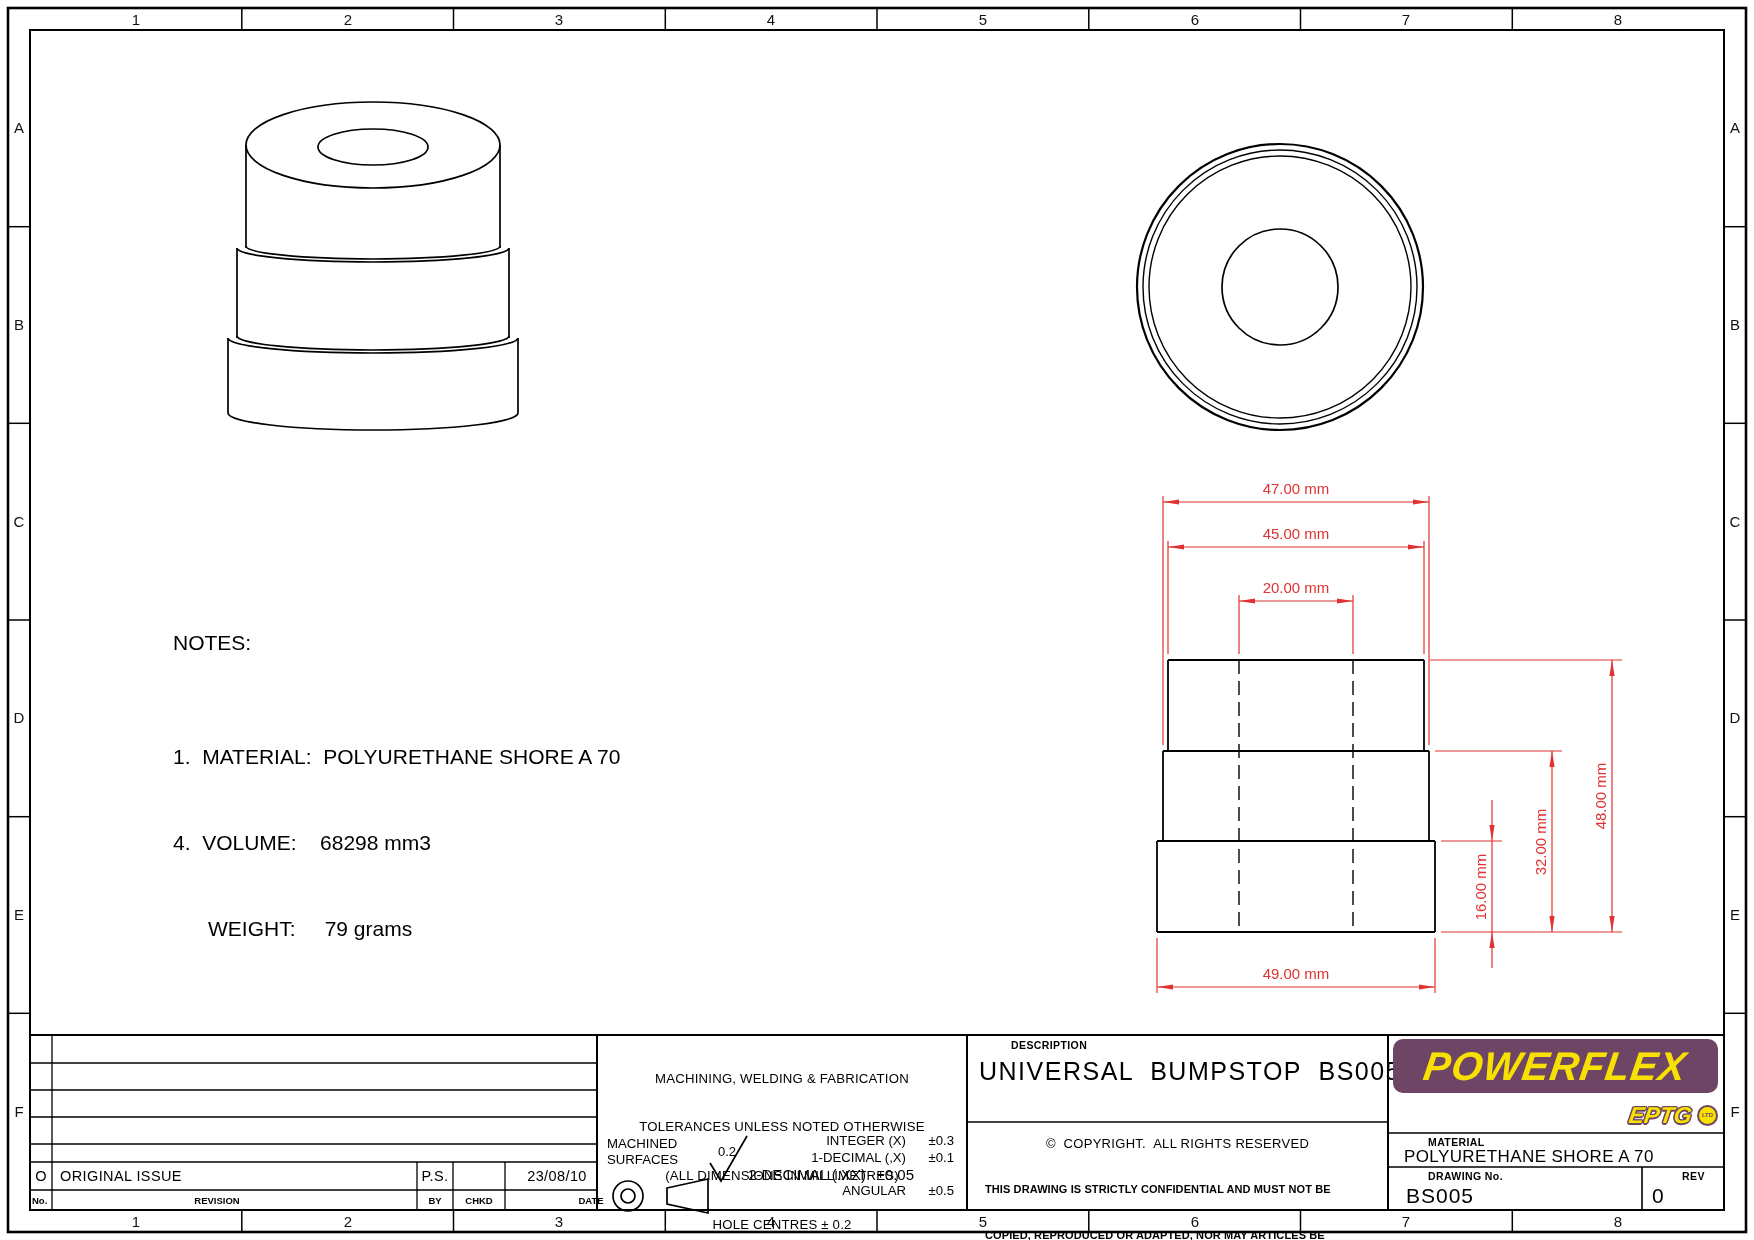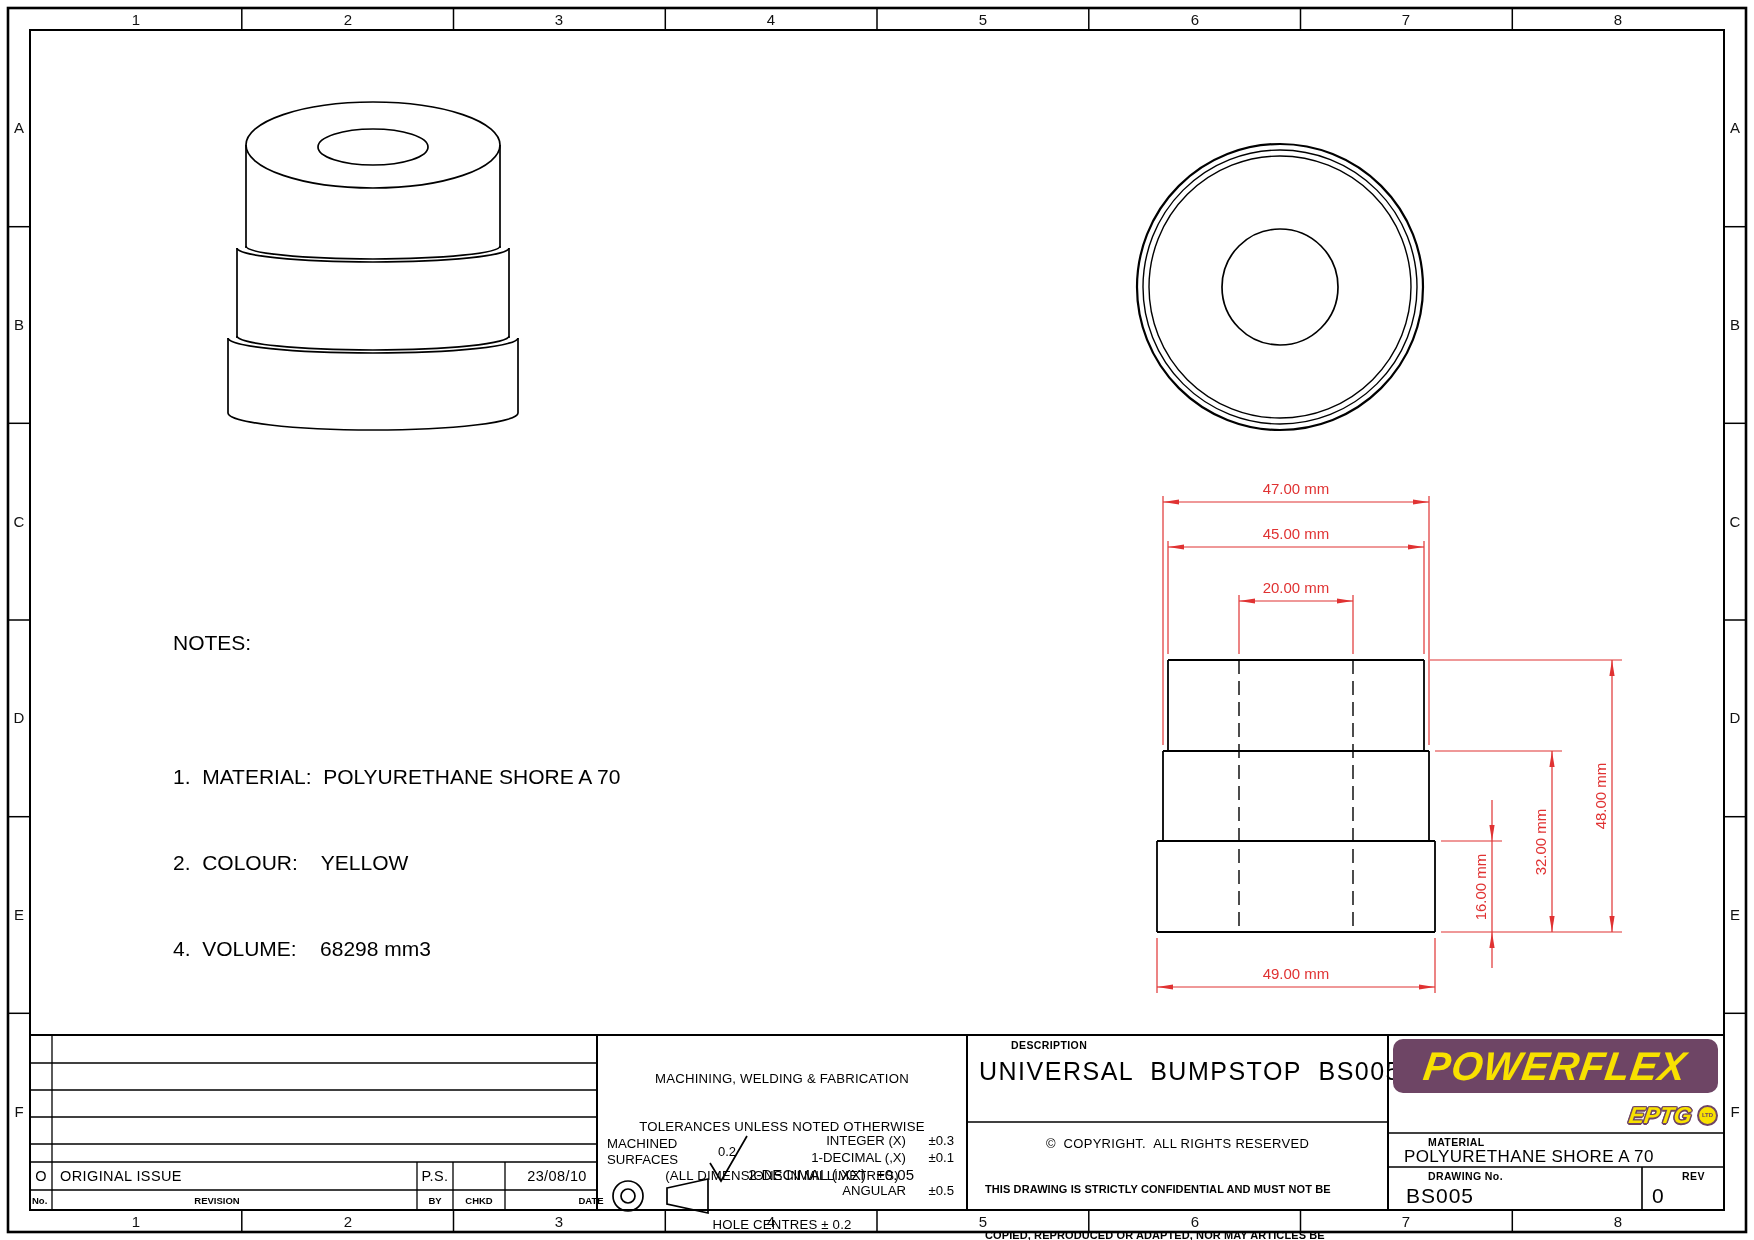--- a/index.html
+++ b/index.html
@@ -4,21 +4,21 @@
 <style>
   html,body{margin:0;padding:0;background:#ffffff;}
   #sheet{position:relative;width:1754px;height:1240px;background:#ffffff;overflow:hidden;
          font-family:"Liberation Sans",sans-serif;color:#000;}
   svg{position:absolute;left:0;top:0;}
   .abs{position:absolute;white-space:pre;}
   .gridlab{font-family:"Liberation Sans",sans-serif;font-size:15px;fill:#111;}
   .dimtext{font-family:"Liberation Sans",sans-serif;font-size:15px;fill:#e03232;}
   .toltext{font-family:"Liberation Sans",sans-serif;font-size:13px;fill:#000;}
   .notes{left:173px;top:572px;font-size:21px;line-height:28.6px;}
-  .notes .title{margin-bottom:48px;}
+  .notes .title{margin-bottom:28px;}
   .tolblock{left:599px;top:1038px;width:366px;text-align:center;font-size:13.2px;line-height:16.3px;letter-spacing:.2px;}
   .tolrow{position:absolute;display:flex;}
   .tolrow .lab{display:inline-block;width:152px;text-align:right;}
   .tolrow .val{display:inline-block;width:48px;text-align:right;}
   .small-label{font-size:10.5px;font-weight:bold;letter-spacing:.4px;padding-left:34px;}
   .desc-value{font-size:25px;letter-spacing:1.5px;}
   .cp-head{font-size:13px;letter-spacing:.3px;}
   .cp-body{font-size:11px;font-weight:bold;line-height:15.2px;letter-spacing:.1px;}
   .rev-entry{font-size:14.5px;letter-spacing:.4px;}
   .rev-head{font-size:9.5px;font-weight:bold;}
@@ -228,22 +228,22 @@
       <circle cx="628" cy="1196" r="15"></circle>
       <circle cx="628" cy="1196" r="7"></circle>
       <polygon points="667,1188 708,1179 708,1213 667,1204"></polygon>
     </g>
     <text class="toltext" x="736" y="1156" text-anchor="end">0.2</text>
   </svg>
 
   <div class="abs notes">
     <div class="title">NOTES:</div>
     <div>1.  MATERIAL:  POLYURETHANE SHORE A 70</div>
-    <div>2.  COLOUR:    YELLOW</div>
     <div>4.  VOLUME:    68298 mm3</div>
+    <div>      WEIGHT:     79 grams</div>
   </div>
 
   <div class="abs tolblock">
     <div>MACHINING, WELDING &amp; FABRICATION</div>
     <div>TOLERANCES UNLESS NOTED OTHERWISE</div>
     <div>(ALL DIMENSIONS IN MILLIMETRES)</div>
     <div>HOLE CENTRES ± 0.2</div>
     
     
   </div>

